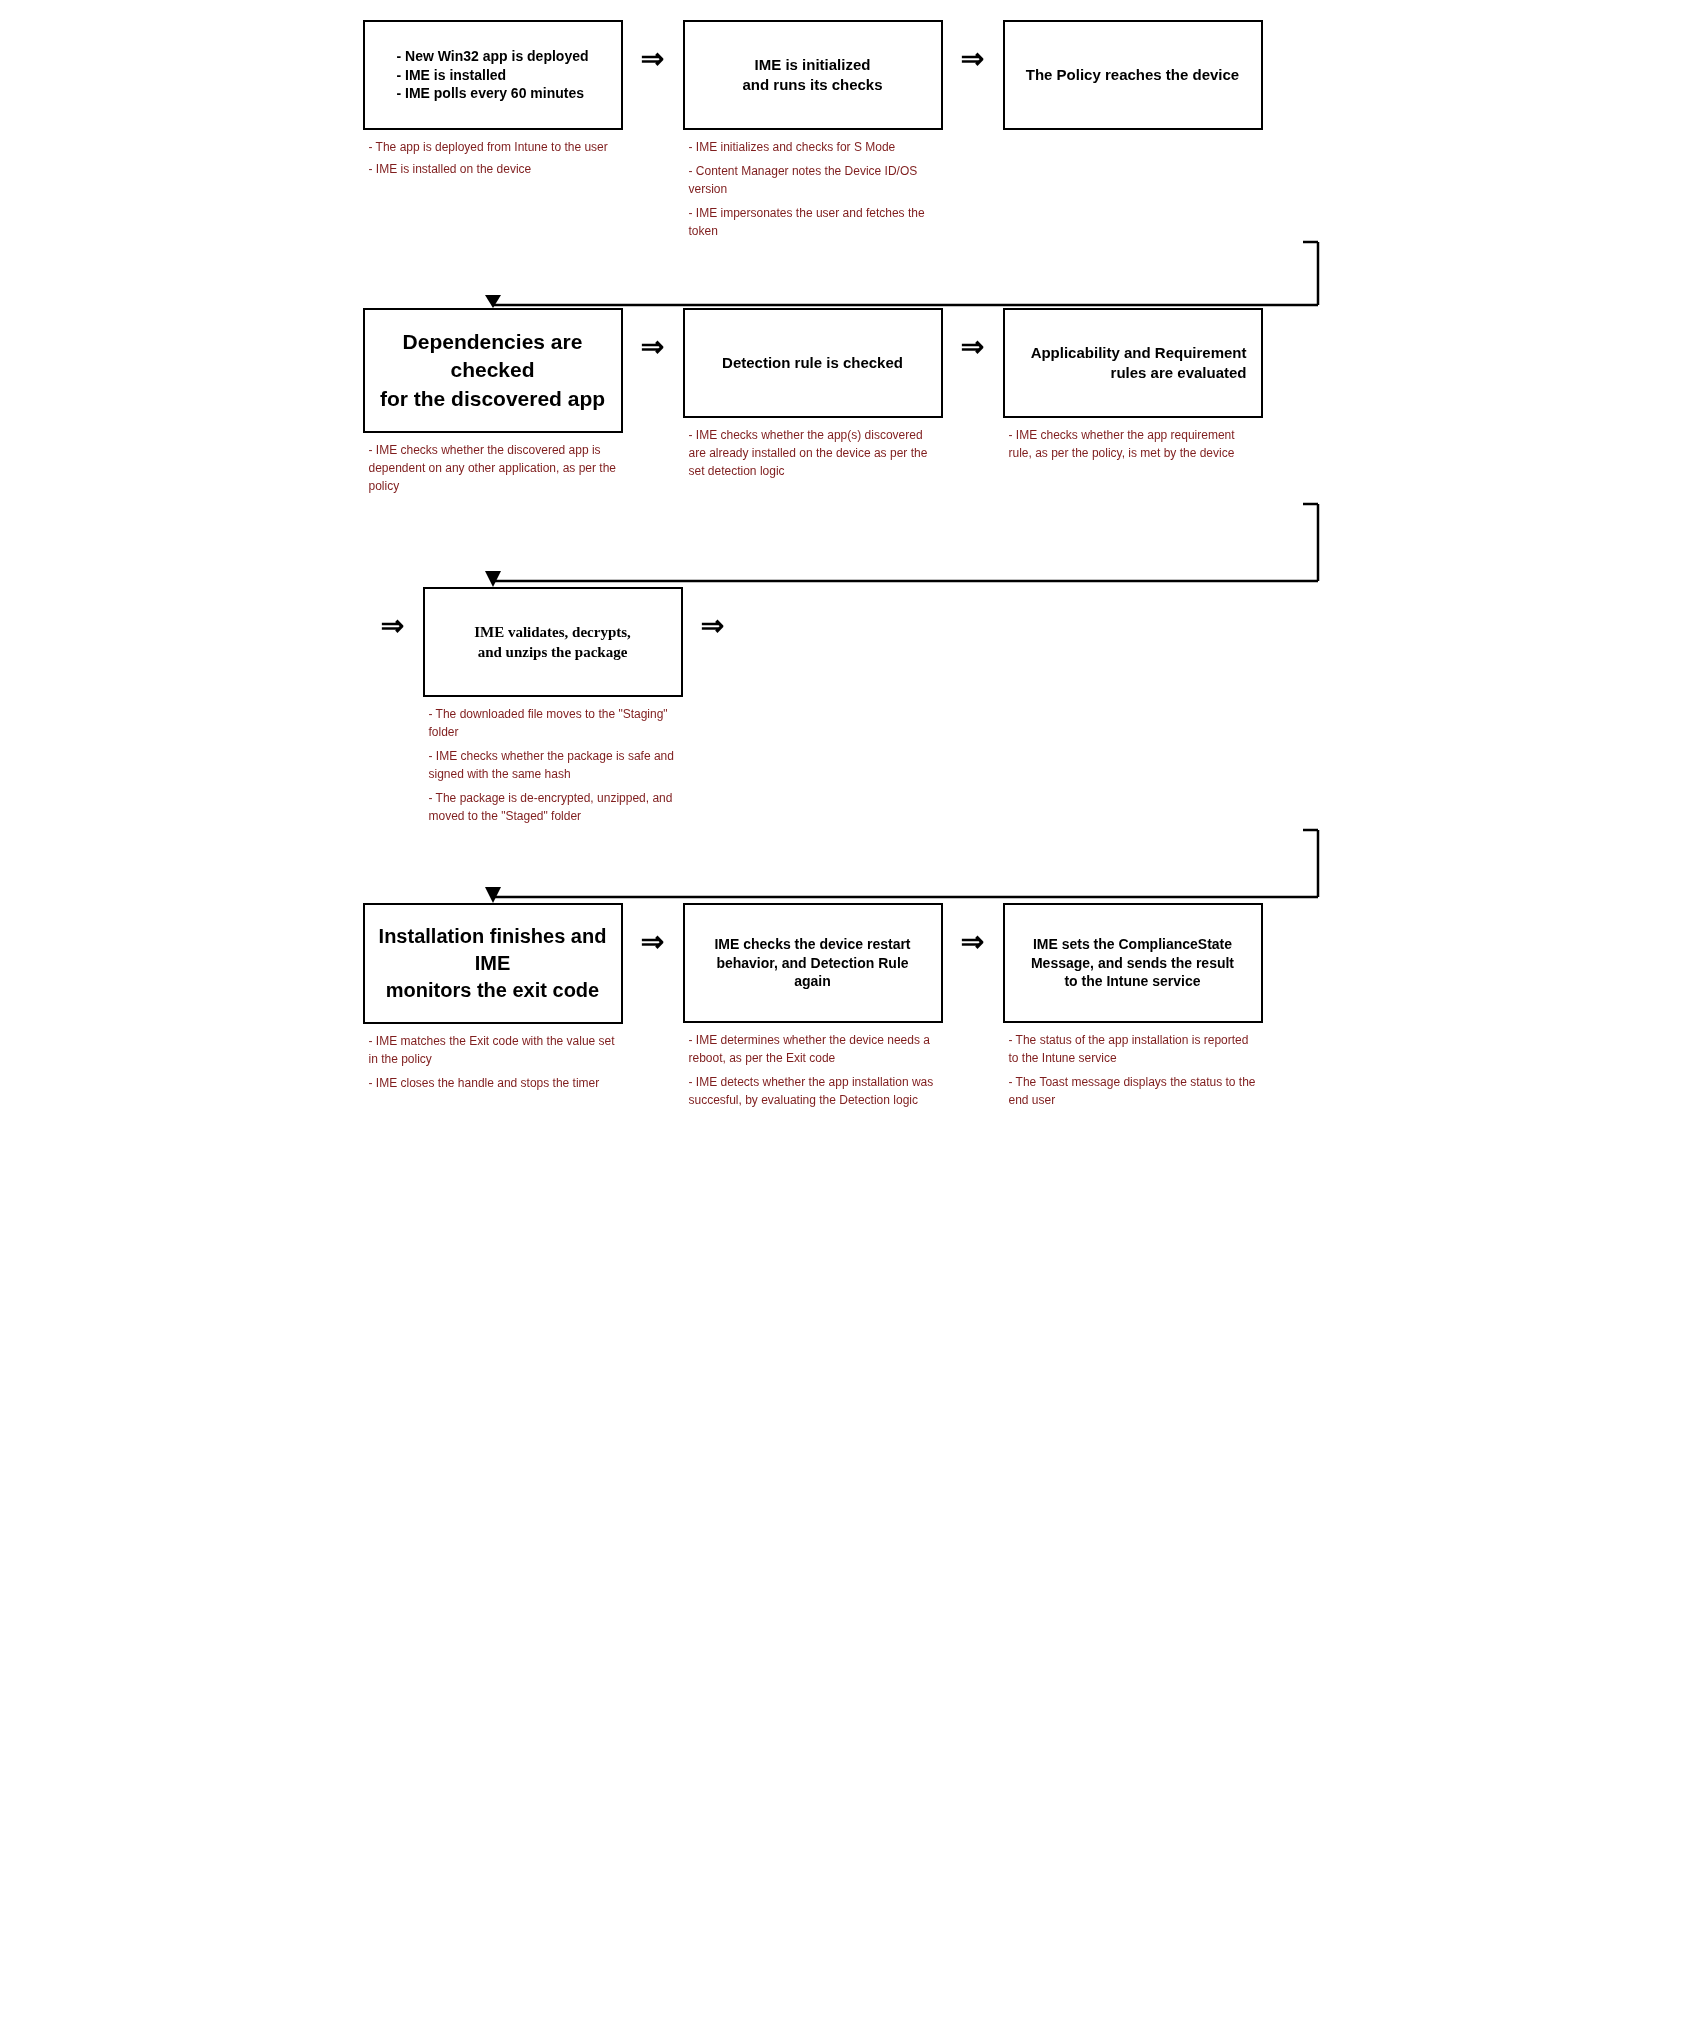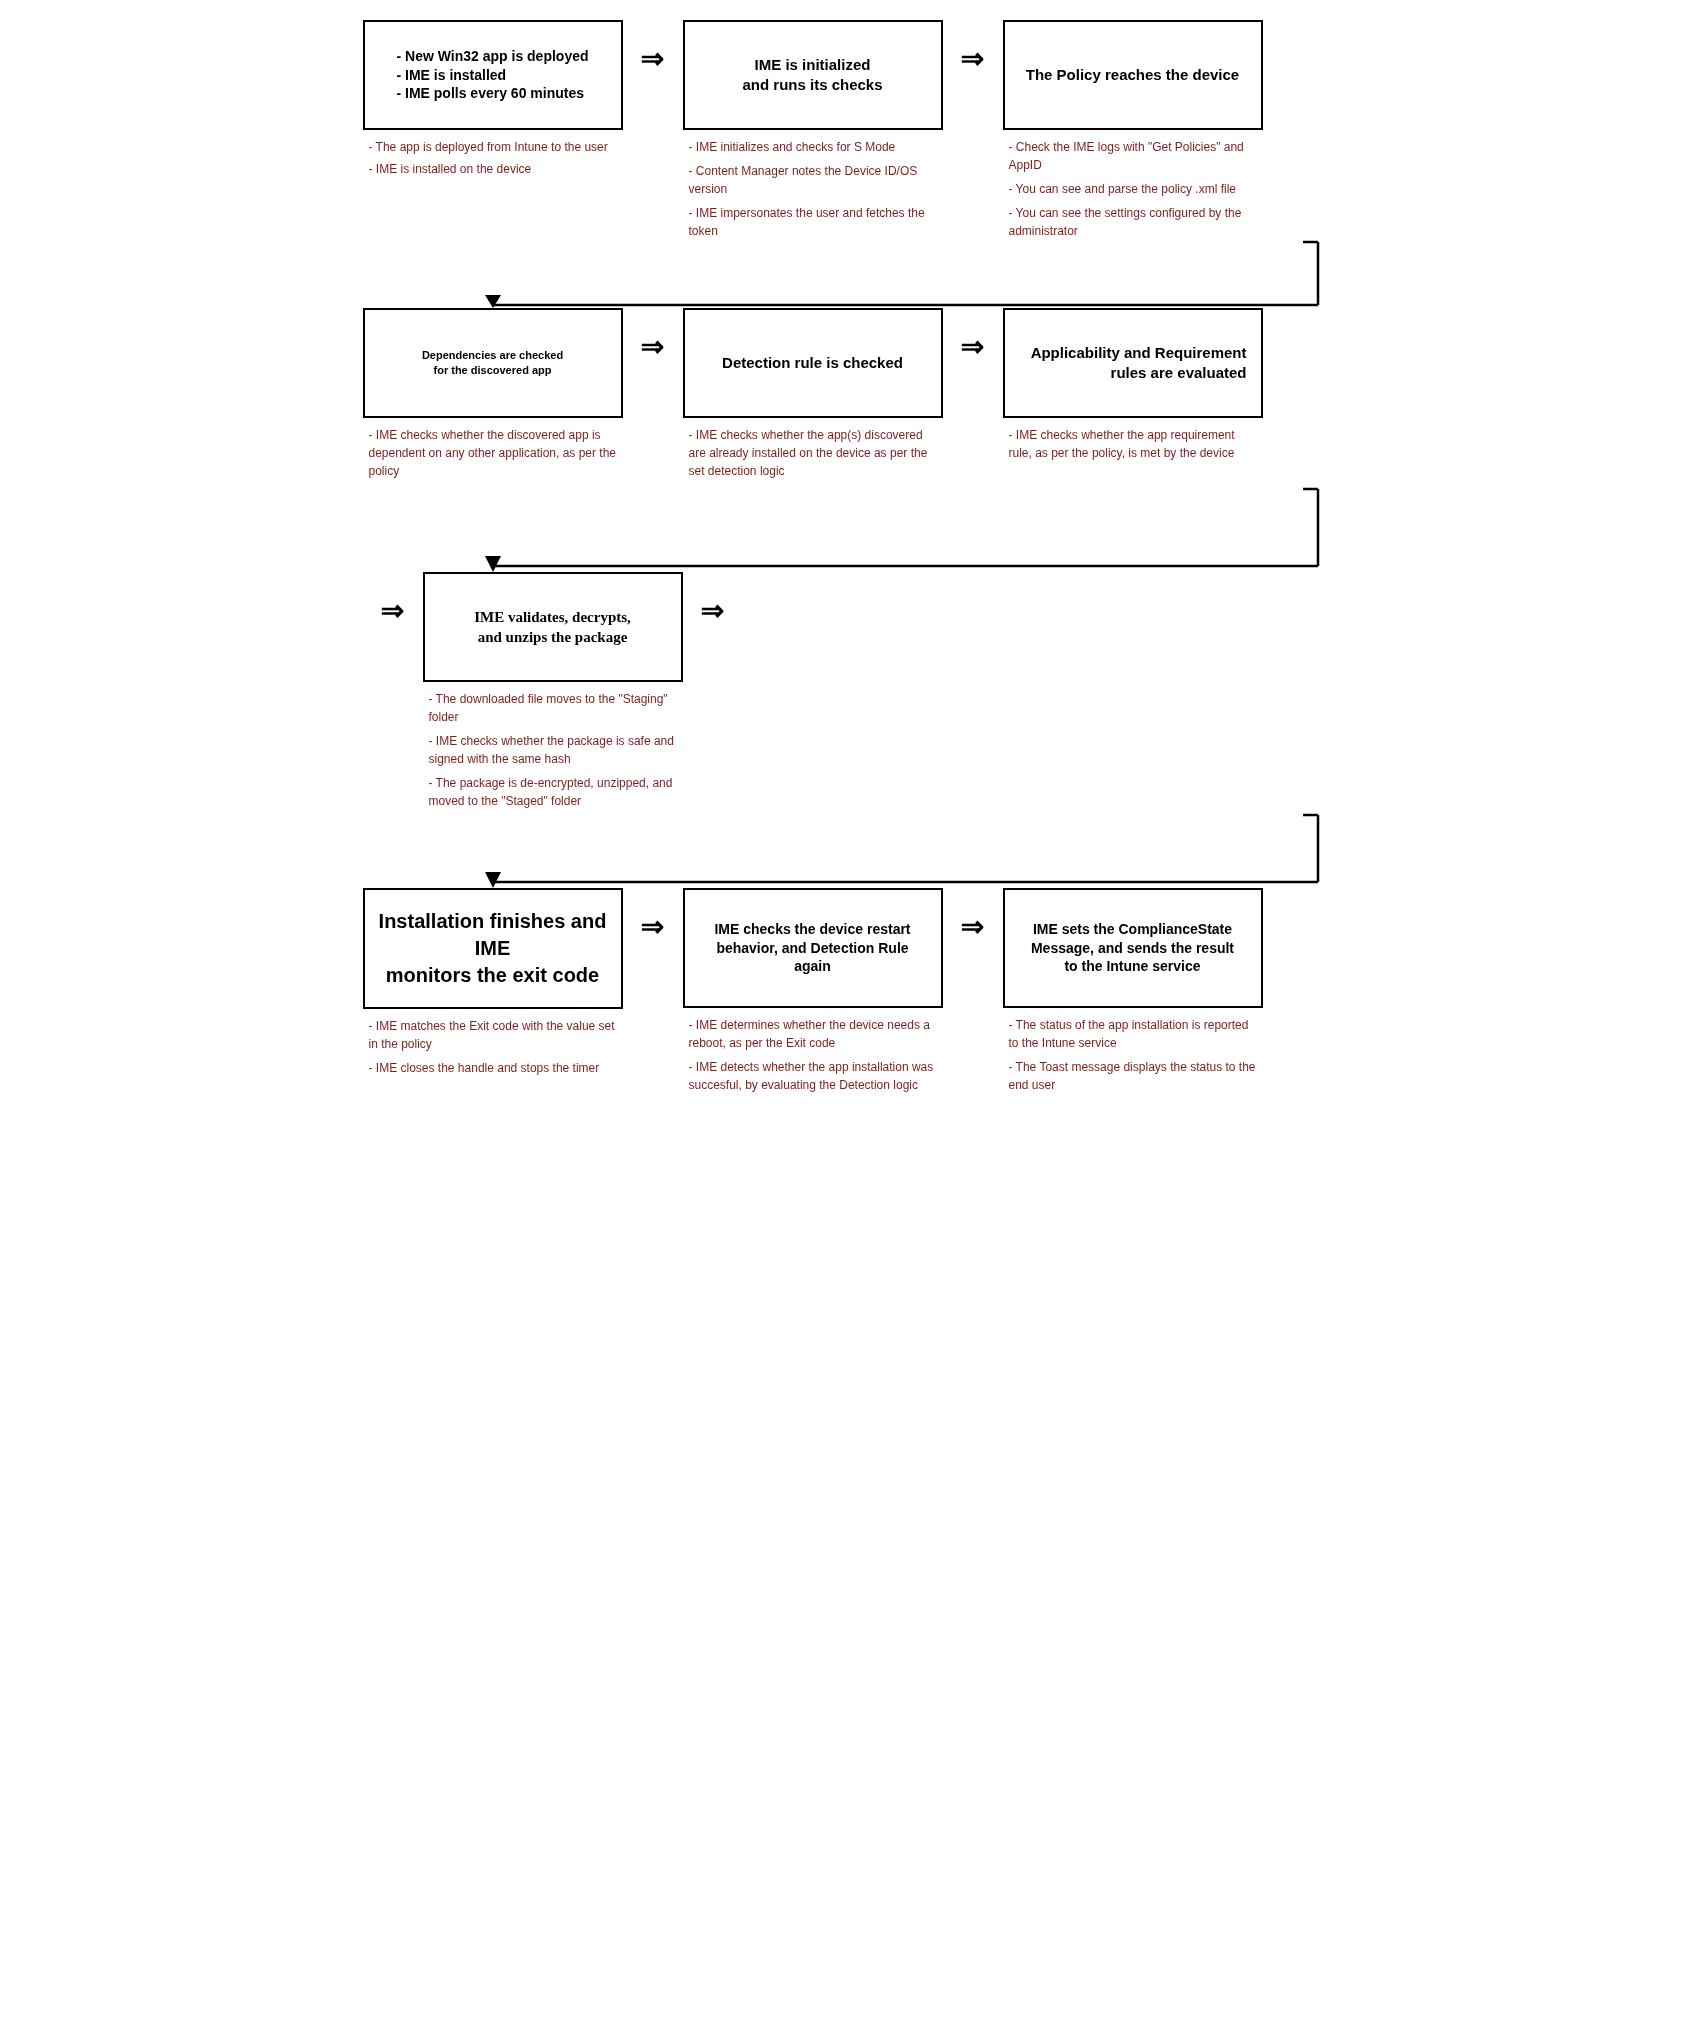--- a/index.html
+++ b/index.html
@@ -98,43 +98,38 @@
     </div>
 
     <div class="arrow-right">
       <span>⇒</span>
     </div>
 
     <div class="col">
       <div class="box" style="min-height:110px;">
         <span style="white-space:pre-line;">The Policy reaches the device</span>
       </div>
-      <div class="note">
-        <div class="note-bullet">- Check the IME logs with "Get Policies" and AppID</div>
-        <div style="margin-top:6px;">- You can see and parse the policy .xml file</div>
-        <div style="margin-top:6px;">- You can see the settings configured by the administrator</div>
-      </div>
     </div>
   </div>
 
   <div style="width:100%;position:relative;height:68px;">
     <svg width="100%" height="68">
 
       <line x1="940" y1="2" x2="955" y2="2" stroke="#000" stroke-width="2.5"></line>
       <line x1="955" y1="2" x2="955" y2="65" stroke="#000" stroke-width="2.5"></line>
       <line x1="955" y1="65" x2="130" y2="65" stroke="#000" stroke-width="2.5"></line>
 
       <polygon points="122,55 138,55 130,68" fill="#000"></polygon>
     </svg>
   </div>
 
   <div class="row">
 
     <div class="col">
-      <div class="box" style="font-size:11px;min-height:110px;">
+      <div class="box" style="font-size:21px;min-height:110px;">
         <span style="white-space:pre-line;">Dependencies are checked
 for the discovered app</span>
       </div>
       <div class="note">
         <div class="note-bullet">- IME checks whether the discovered app is dependent on any other application, as per the policy</div>
       </div>
     </div>
 
     <div class="arrow-right">
       <span>⇒</span>

